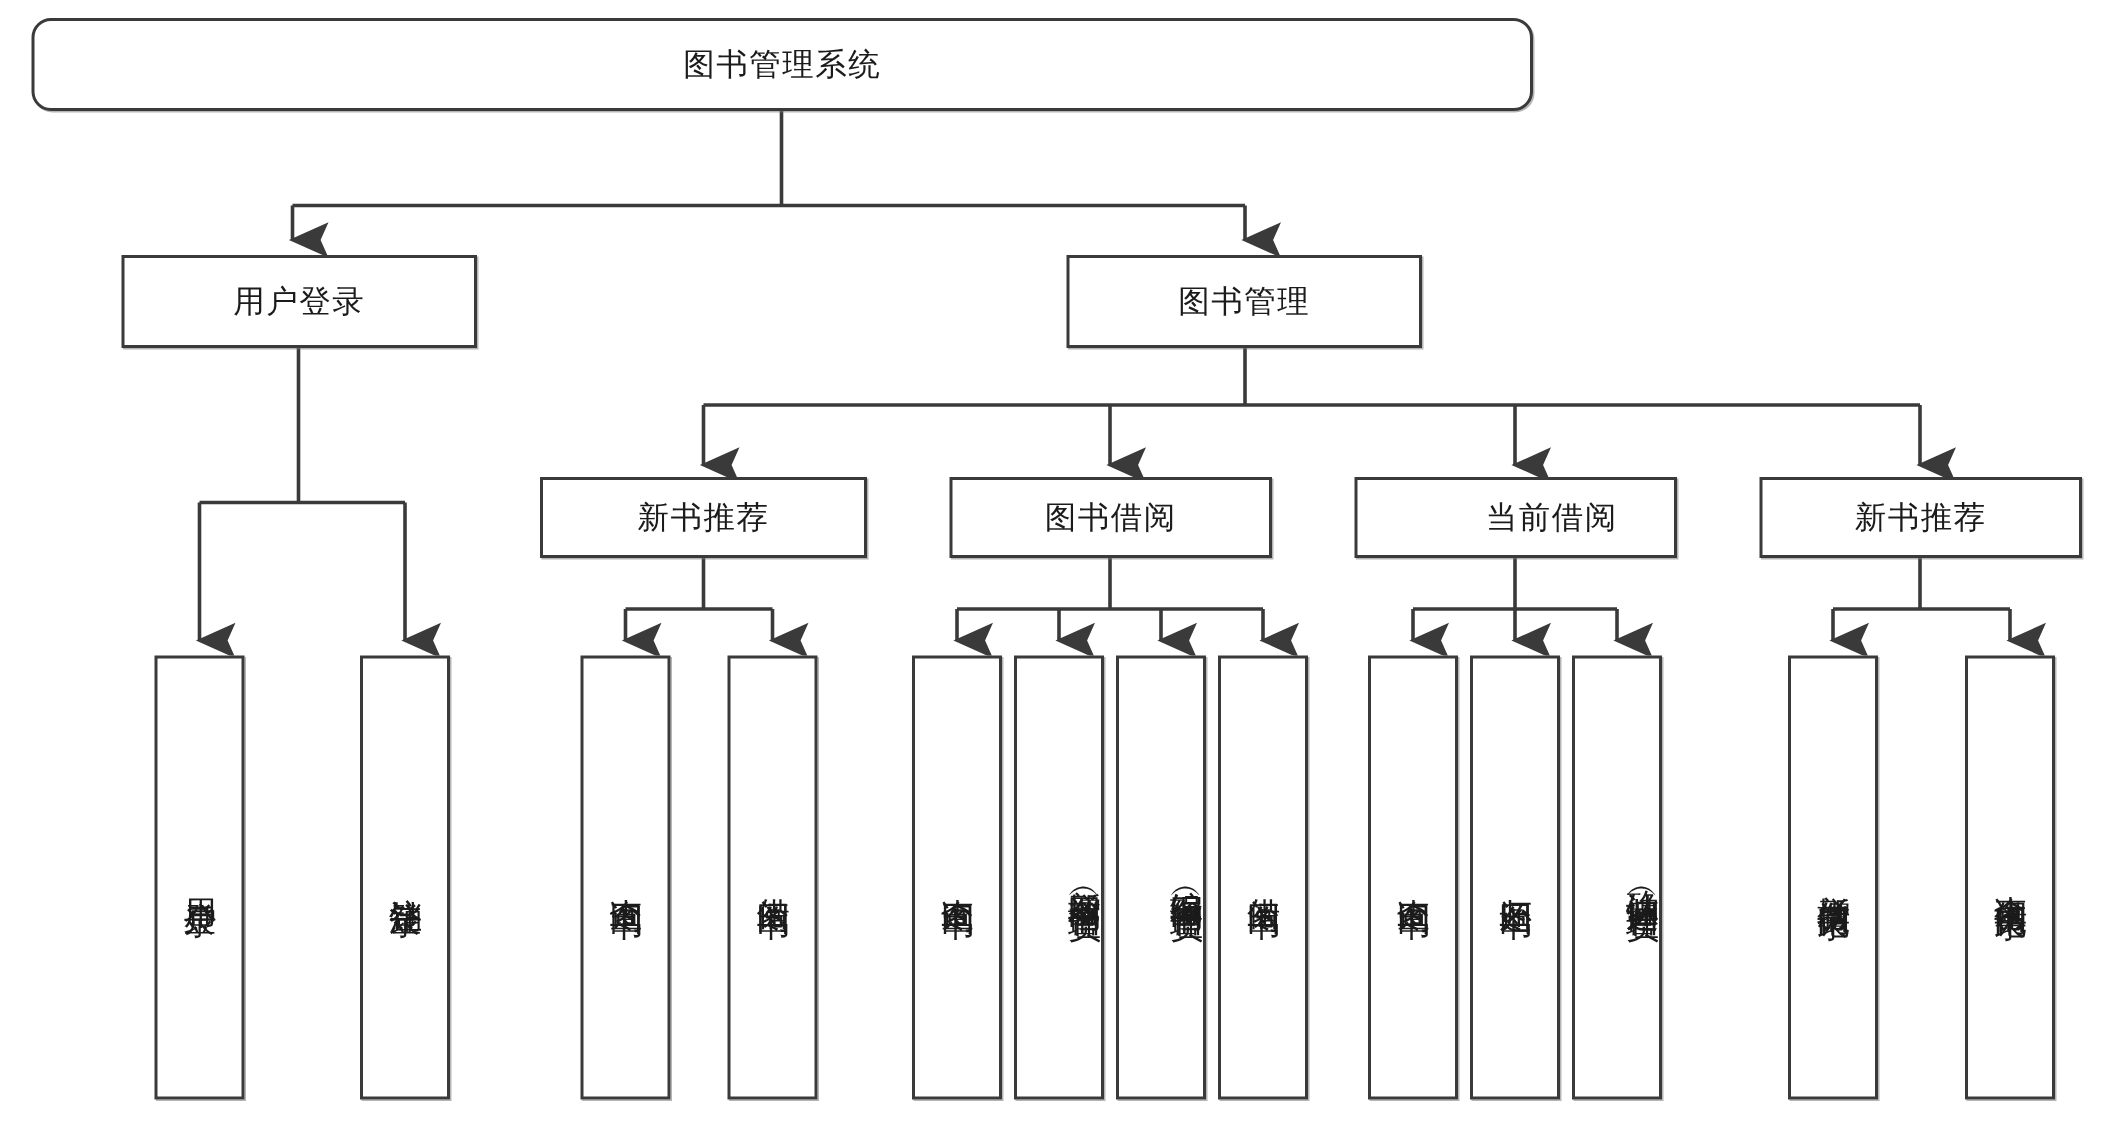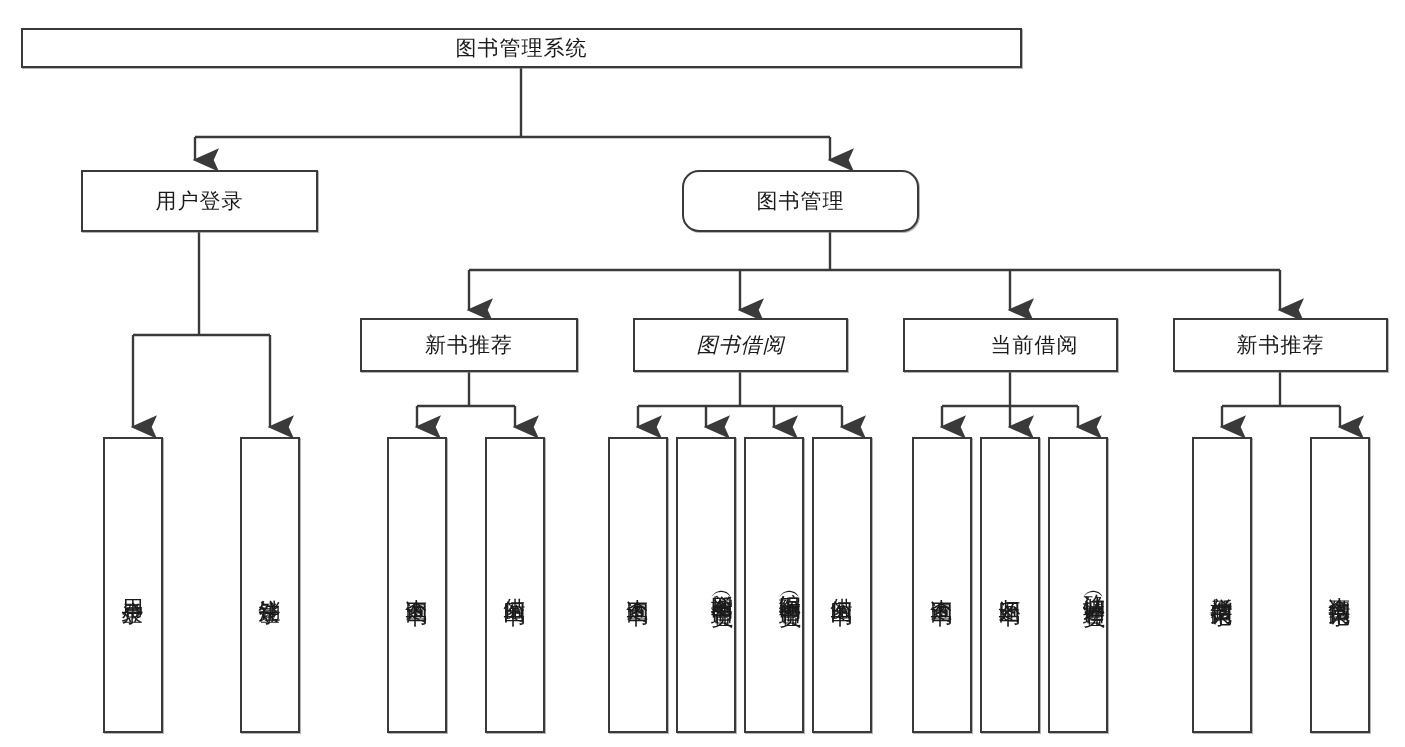--- a/index.html
+++ b/index.html
@@ -114,35 +114,35 @@
       <path d="M 1010 406 L 1010 427" marker-end="url(#arrow)"></path>
       <path d="M 1078 406 L 1078 427" marker-end="url(#arrow)"></path>
 
       <path d="M 1280 372 L 1280 406"></path>
       <path d="M 1222 406 L 1340 406"></path>
       <path d="M 1222 406 L 1222 427" marker-end="url(#arrow)"></path>
       <path d="M 1340 406 L 1340 427" marker-end="url(#arrow)"></path>
     </g>
   </svg>
 
-  <div class="node horiz" style="left:21px; top:28px; width:1001px; height:40px;">
+  <div class="node horiz" style="left:21px; top:12px; width:1001px; height:62px;border-radius:13px;">
     <span>图书管理系统</span>
   </div>
 
   <div class="node horiz" style="left:81px; top:170px; width:237px; height:62px;">
     <span>用户登录</span>
   </div>
-  <div class="node horiz" style="left:682px; top:170px; width:237px; height:62px;border-radius:17px;">
+  <div class="node horiz" style="left:711px; top:170px; width:237px; height:62px;">
     <span>图书管理</span>
   </div>
 
   <div class="node horiz" style="left:360px; top:318px; width:218px; height:54px;text-align:right;">
     <span>新书推荐</span>
   </div>
-  <div class="node horiz" style="left:633px; top:318px; width:215px; height:54px;font-style:italic;">
+  <div class="node horiz" style="left:633px; top:318px; width:215px; height:54px;">
     <span>图书借阅</span>
   </div>
   <div class="node horiz" style="left:903px; top:318px; width:215px; height:54px;padding-left:48px;">
     <span>当前借阅</span>
   </div>
   <div class="node horiz" style="left:1173px; top:318px; width:215px; height:54px;">
     <span>新书推荐</span>
   </div>
 
   <div class="node vert centered" style="left:103px; top:437px; width:60px; height:296px;">

